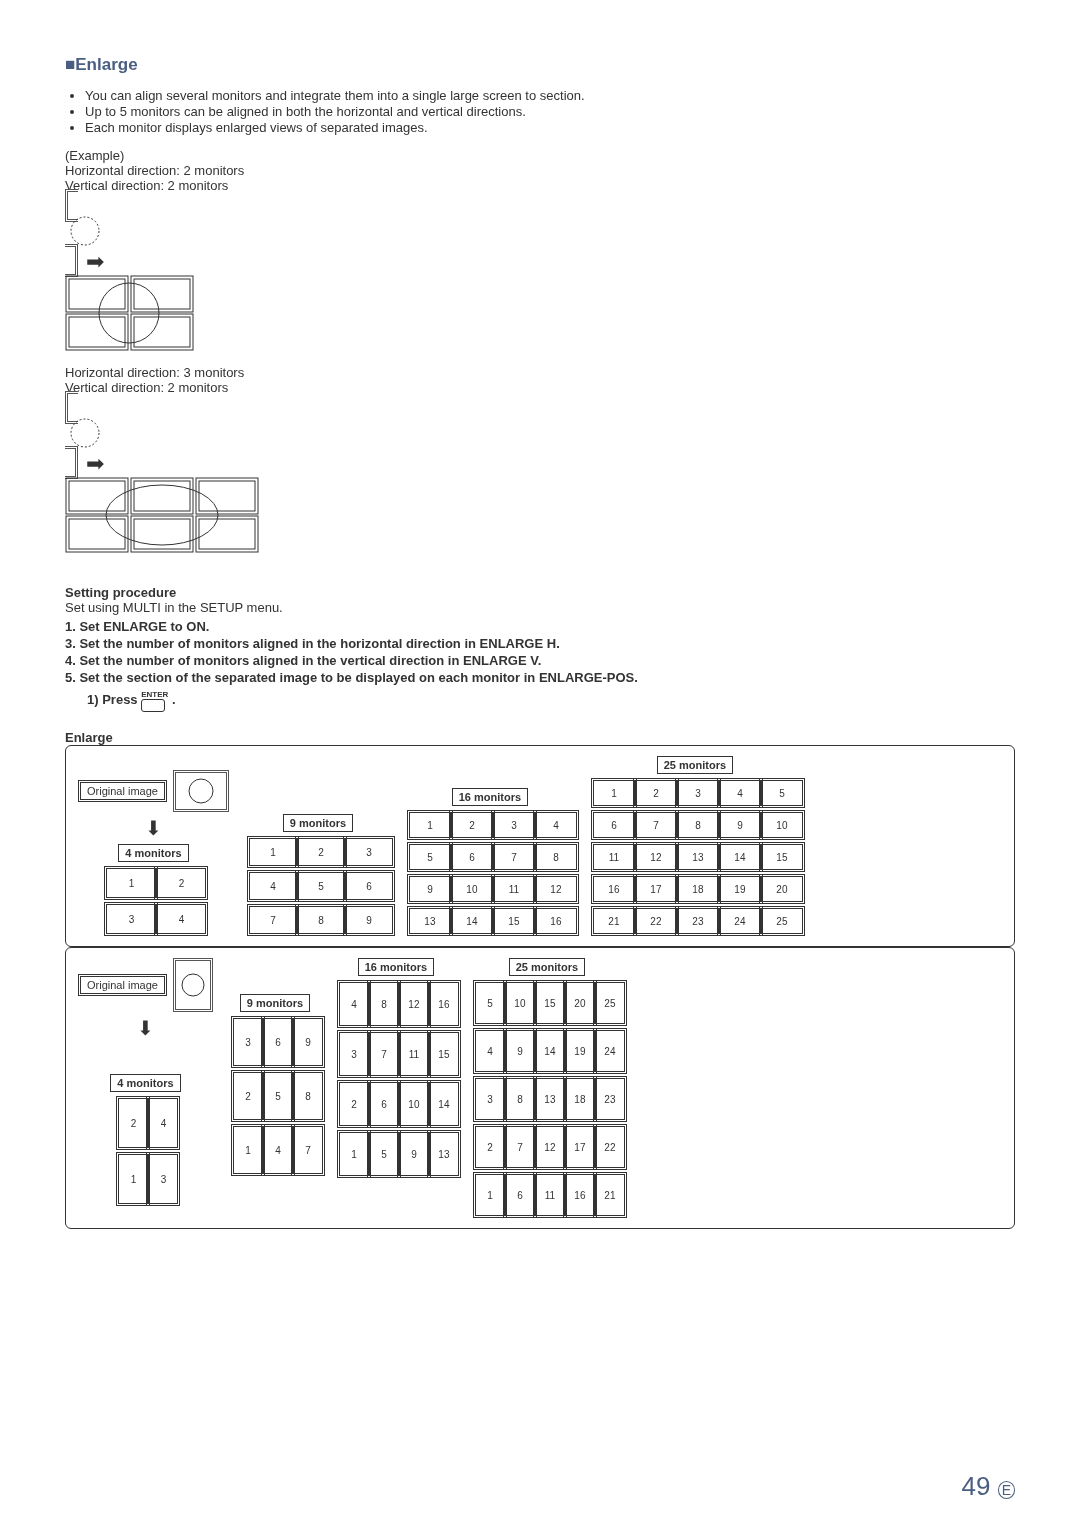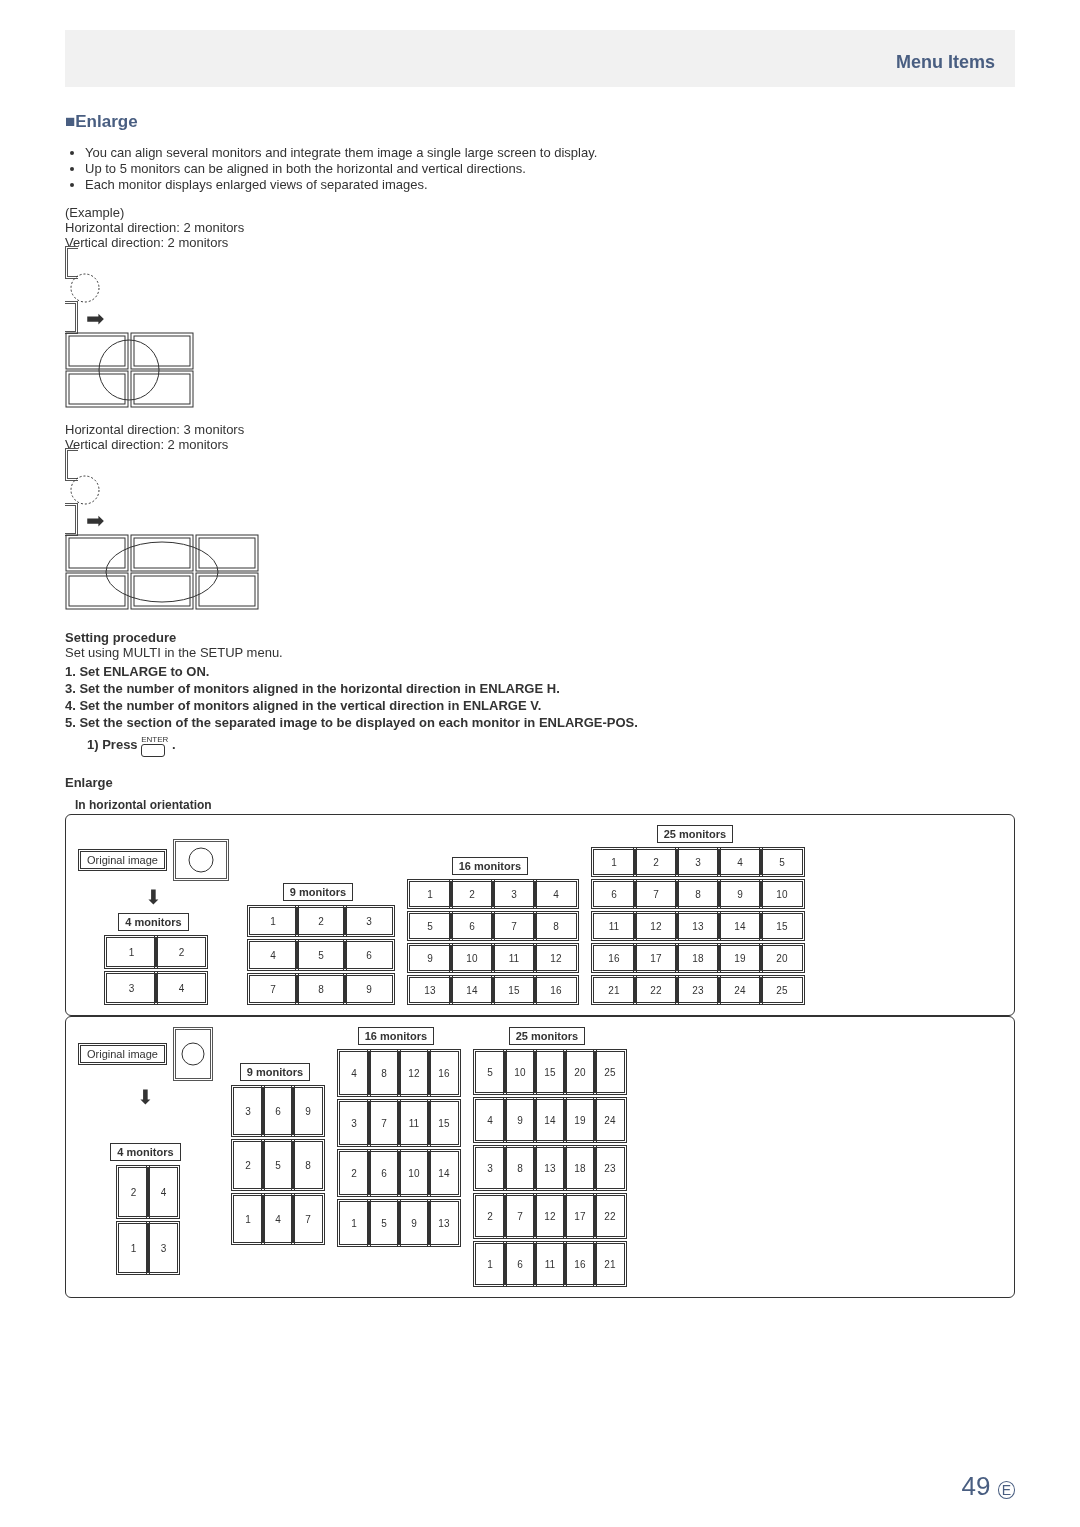--- a/index.html
+++ b/index.html
@@ -6,53 +6,50 @@
 .page{width:1080px;height:1527px;position:relative;box-sizing:border-box;padding:30px 65px 30px 65px}
 .header{background:#f1f1f1;padding:22px 20px 14px 20px;text-align:right;font-weight:bold;color:#495e81;font-size:18px}
 .content{padding:25px 0 0 0}
 .sec-title{color:#495e81;font-weight:bold;font-size:17px}
 .bullet{padding-left:10px}
 .bullet li{list-style-type:disc;margin:0 0 1px 10px;font-size:13px}
 .ex{margin-top:5px}
 .dbl{border:3px double #555}
 .arrow{display:inline-block;vertical-align:middle;margin:0 8px;font-size:22px;color:#333}
 .darr{font-size:20px;color:#333}
-.proc{margin-top:20px}
+.proc{margin-top:32px}
 .proc b{font-size:13px}
 .proc ol{list-style:none;padding-left:0;margin:4px 0}
 .proc ol li{font-weight:bold;margin:2px 0}
 .proc .sub{font-weight:bold;padding-left:22px}
-.btn{display:inline-block;font-size:9px;font-weight:normal;vertical-align:middle;text-align:right;position:relative}
+.btn{display:inline-block;font-size:9px;font-weight:bold;vertical-align:middle;text-align:right;position:relative}
 .btn .lbl{font-size:8px}
 .btn .shape{display:block;border:1px solid #333;border-radius:3px;width:22px;height:11px}
 .en2{margin-top:18px}
 .orient-label{font-weight:bold;margin:8px 0 2px 10px;font-size:12px}
 .chart-box{border:1px solid #333;border-radius:6px;padding:10px 12px;display:flex;align-items:flex-start;gap:6px}
 .origin-box{border:3px double #333;padding:2px 6px;font-size:11px;text-align:center}
 .mon-label{border:1px solid #333;padding:2px 6px;font-size:11px;font-weight:bold}
 .g{display:grid;gap:2px}
 .c{border:3px double #333;font-size:10px;display:flex;align-items:center;justify-content:center}
 .page-num{position:absolute;bottom:25px;right:65px;font-size:26px;color:#495e81;font-weight:normal}
 .page-num .e{font-size:14px;border:1px solid #495e81;border-radius:50%;padding:0 3px}
 svg{display:block}
 .flex-row{display:flex;align-items:flex-end;gap:18px;width:100%}
 .block{display:flex;flex-direction:column;align-items:center;gap:4px}
 </style>
 </head>
 <body>
 
 <div class="page">
-  <div class="header">
-    <span>Menu Items</span>
-  </div>
 
   <div class="content">
     <div class="sec-title">■Enlarge</div>
     <ul class="bullet">
-      <li>You can align several monitors and integrate them image a single large screen to display.</li>
+      <li>You can align several monitors and integrate them into a single large screen to section.</li>
       <li>Up to 5 monitors can be aligned in both the horizontal and vertical directions.</li>
       <li>Each monitor displays enlarged views of separated images.</li>
     </ul>
     <div>(Example)</div>
     <div>Horizontal direction: 2 monitors</div>
     <div>Vertical direction: 2 monitors</div>
 
     <div class="ex">
       <span class="dbl" style="padding:6px 10px">
         <svg width="40" height="36">
@@ -117,21 +114,20 @@
       <div class="sub">
         <span>1) Press </span>
         <span class="btn"><span class="lbl">ENTER</span><span class="shape"></span></span>
         <span>.</span>
       </div>
     </div>
 
     <div class="en2">
       <b>Enlarge</b>
 
-      <div class="orient-label">In horizontal orientation</div>
       <div class="chart-box">
         <div class="flex-row">
           <div class="block">
             <div style="display:flex;align-items:center;gap:6px">
               <span class="origin-box"><span>Original image</span></span>
               <span class="dbl" style="padding:3px">
                   <svg width="44" height="30">
                     <circle cx="22" cy="15" r="12" fill="none" stroke="#333"></circle>
                   </svg>
                 </span>

